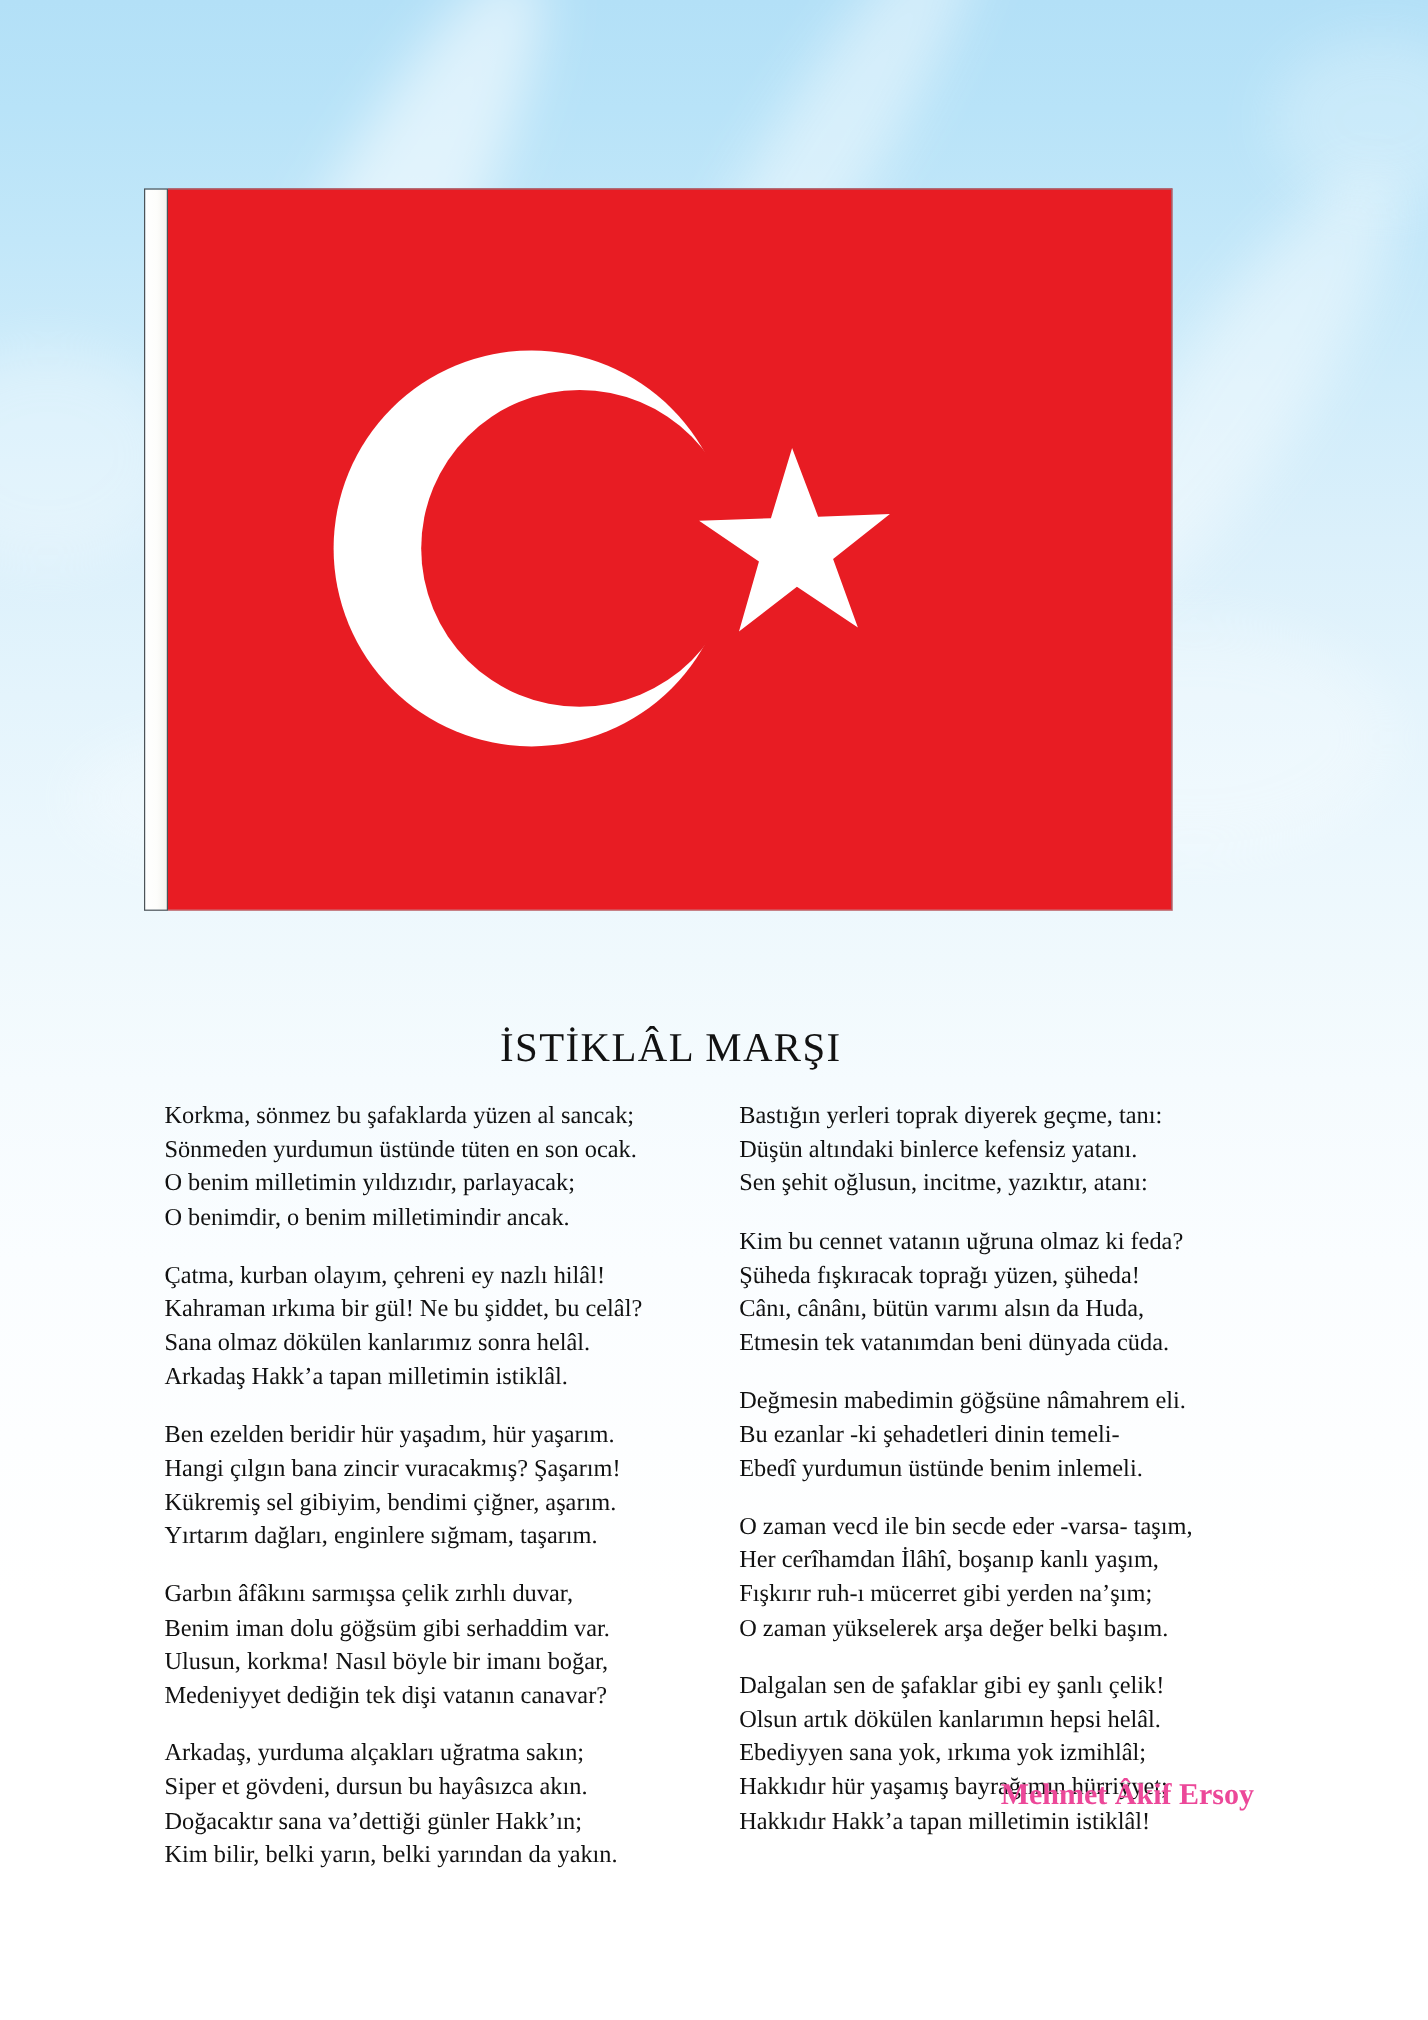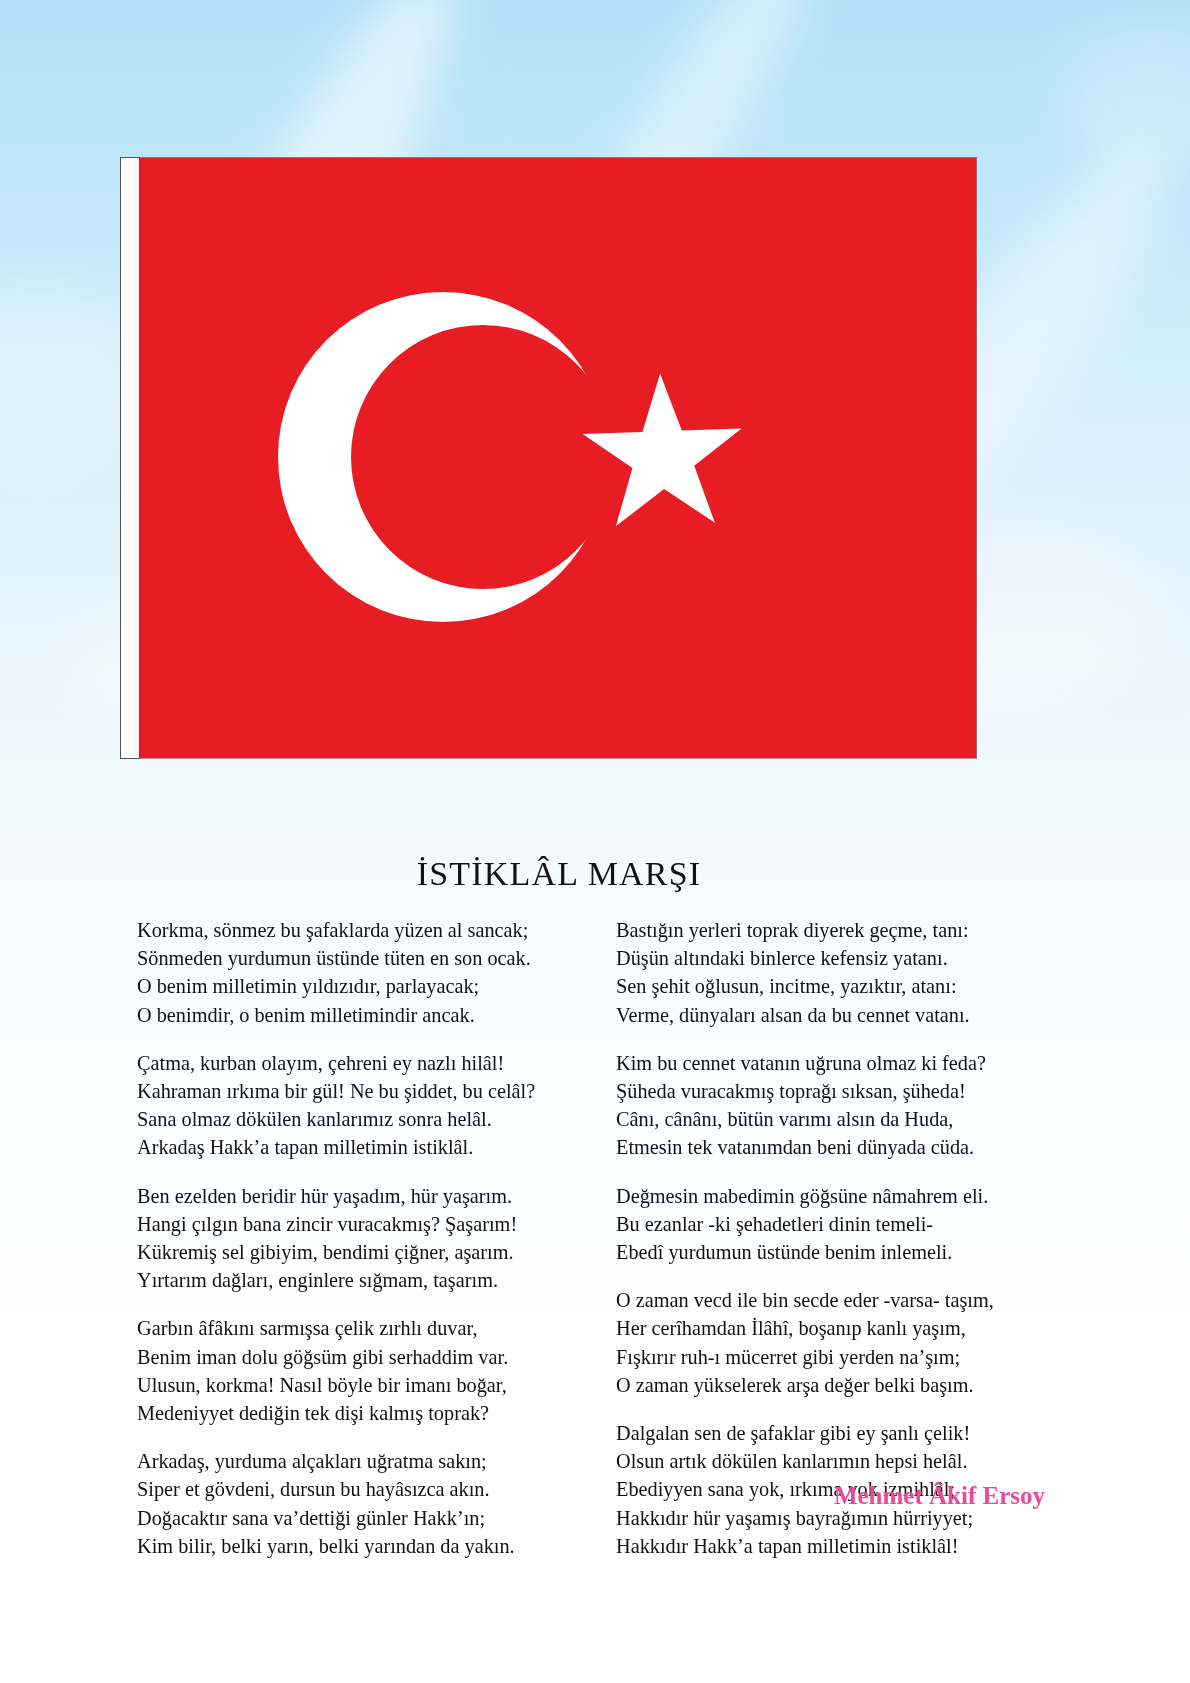--- a/index.html
+++ b/index.html
@@ -196,40 +196,39 @@
       <div class="stanza">
         <span class="line">Ben ezelden beridir hür yaşadım, hür yaşarım.</span>
         <span class="line">Hangi çılgın bana zincir vuracakmış? Şaşarım!</span>
         <span class="line">Kükremiş sel gibiyim, bendimi çiğner, aşarım.</span>
         <span class="line">Yırtarım dağları, enginlere sığmam, taşarım.</span>
       </div>
       <div class="stanza">
         <span class="line">Garbın âfâkını sarmışsa çelik zırhlı duvar,</span>
         <span class="line">Benim iman dolu göğsüm gibi serhaddim var.</span>
         <span class="line">Ulusun, korkma! Nasıl böyle bir imanı boğar,</span>
-        <span class="line">Medeniyyet dediğin tek dişi kalmış toprak?</span>
+        <span class="line">Medeniyyet dediğin tek dişi vatanın canavar?</span>
       </div>
       <div class="stanza">
         <span class="line">Arkadaş, yurduma alçakları uğratma sakın;</span>
         <span class="line">Siper et gövdeni, dursun bu hayâsızca akın.</span>
         <span class="line">Doğacaktır sana va’dettiği günler Hakk’ın;</span>
         <span class="line">Kim bilir, belki yarın, belki yarından da yakın.</span>
       </div>
     </div>
 
     <div class="lyr-col">
       <div class="stanza">
         <span class="line">Bastığın yerleri toprak diyerek geçme, tanı:</span>
         <span class="line">Düşün altındaki binlerce kefensiz yatanı.</span>
         <span class="line">Sen şehit oğlusun, incitme, yazıktır, atanı:</span>
-        <span class="line">Verme, dünyaları alsan da bu cennet vatanı.</span>
       </div>
       <div class="stanza">
         <span class="line">Kim bu cennet vatanın uğruna olmaz ki feda?</span>
-        <span class="line">Şüheda vuracakmış toprağı sıksan, şüheda!</span>
+        <span class="line">Şüheda fışkıracak toprağı yüzen, şüheda!</span>
         <span class="line">Cânı, cânânı, bütün varımı alsın da Huda,</span>
         <span class="line">Etmesin tek vatanımdan beni dünyada cüda.</span>
       </div>
       <div class="stanza">
         <span class="line">Değmesin mabedimin göğsüne nâmahrem eli.</span>
         <span class="line">Bu ezanlar -ki şehadetleri dinin temeli-</span>
         <span class="line">Ebedî yurdumun üstünde benim inlemeli.</span>
       </div>
       <div class="stanza">
         <span class="line">O zaman vecd ile bin secde eder -varsa- taşım,</span>

